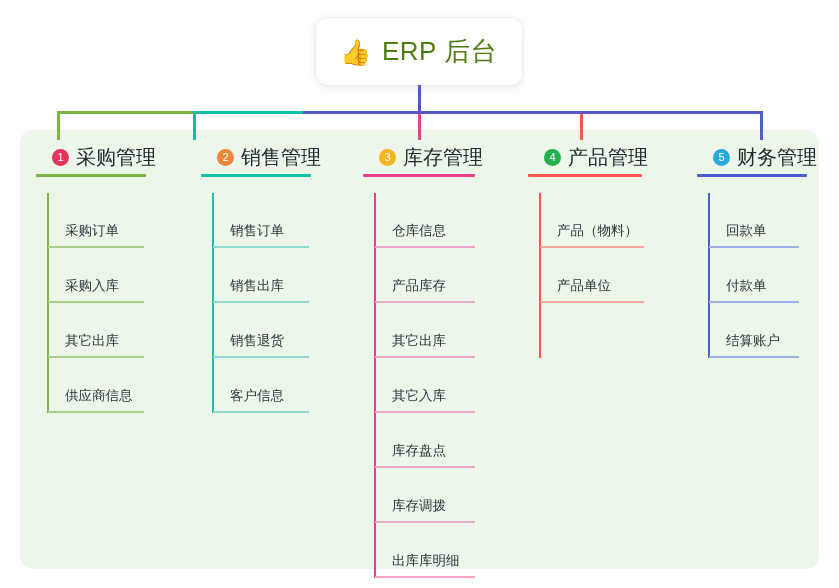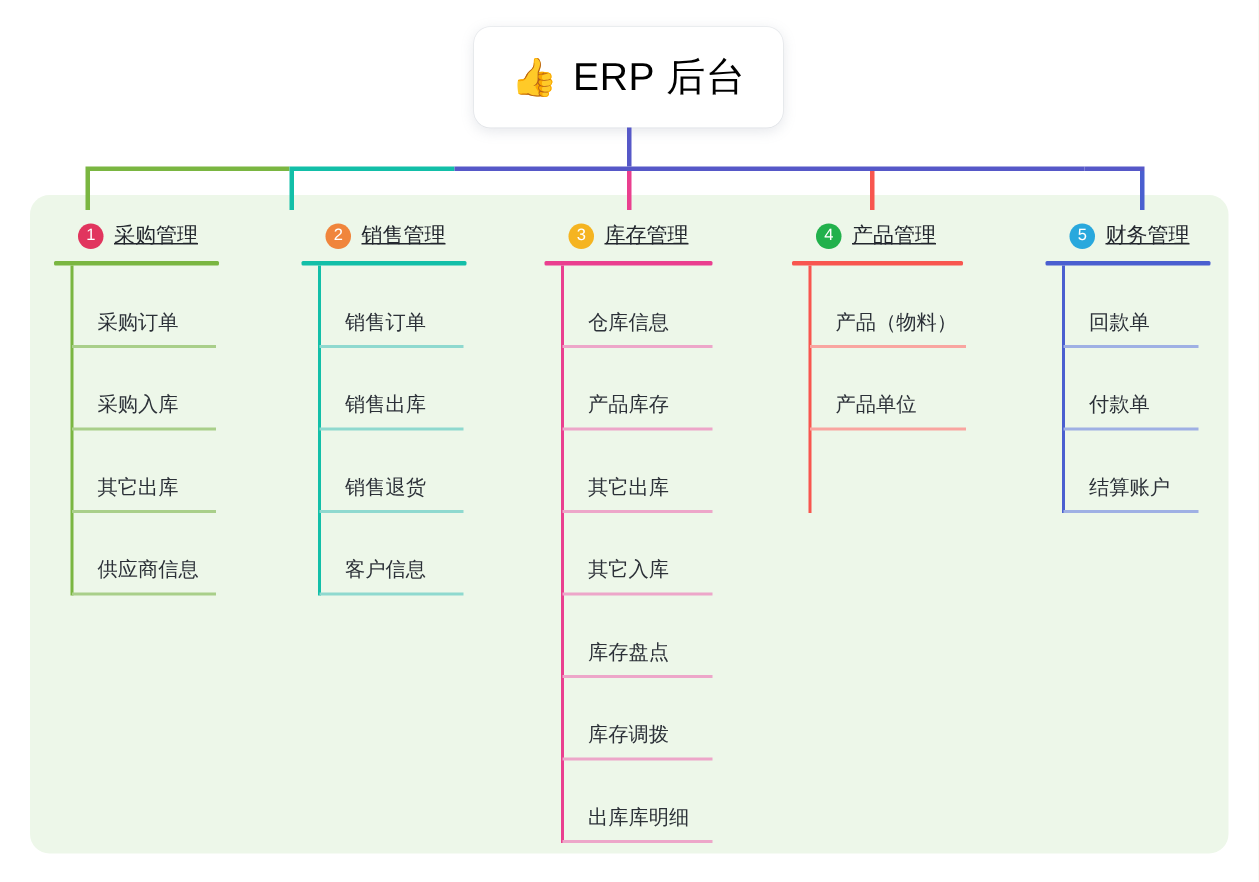--- a/index.html
+++ b/index.html
@@ -44,21 +44,21 @@
   }
   .root-emoji {
     font-size: 25px;
     line-height: 1;
     color: #f0b429;
     position: relative;
     top: 1px;
   }
   .root-title {
     font-size: 26px;
-    color: #000000;
+    color: #4d7c0f;
     letter-spacing: 0.5px;
     white-space: nowrap;
   }
 
   
   .trunk {
     position: absolute;
     left: 418px;
     top: 85px;
     width: 3px;
@@ -107,35 +107,34 @@
     height: 17px;
     border-radius: 50%;
     color: #ffffff;
     font-size: 11px;
     line-height: 17px;
     text-align: center;
     flex: none;
     font-family: "Liberation Sans", sans-serif;
   }
   .col-title {
-    font-size: 14px;
+    font-size: 20px;
     color: #23272e;
     white-space: nowrap;
-    text-decoration: underline;
   }
   .col-rule {
     margin-top: 6px;
     height: 3px;
     border-radius: 1px;
   }
 
   
   .sub-wrap {
     position: relative;
-    margin-top: 0;
+    margin-top: 16px;
     padding-left: 12px;
   }
   .spine {
     position: absolute;
     left: 11px;
     top: 0;
     width: 2px;
   }
   .sub-item {
     position: relative;

